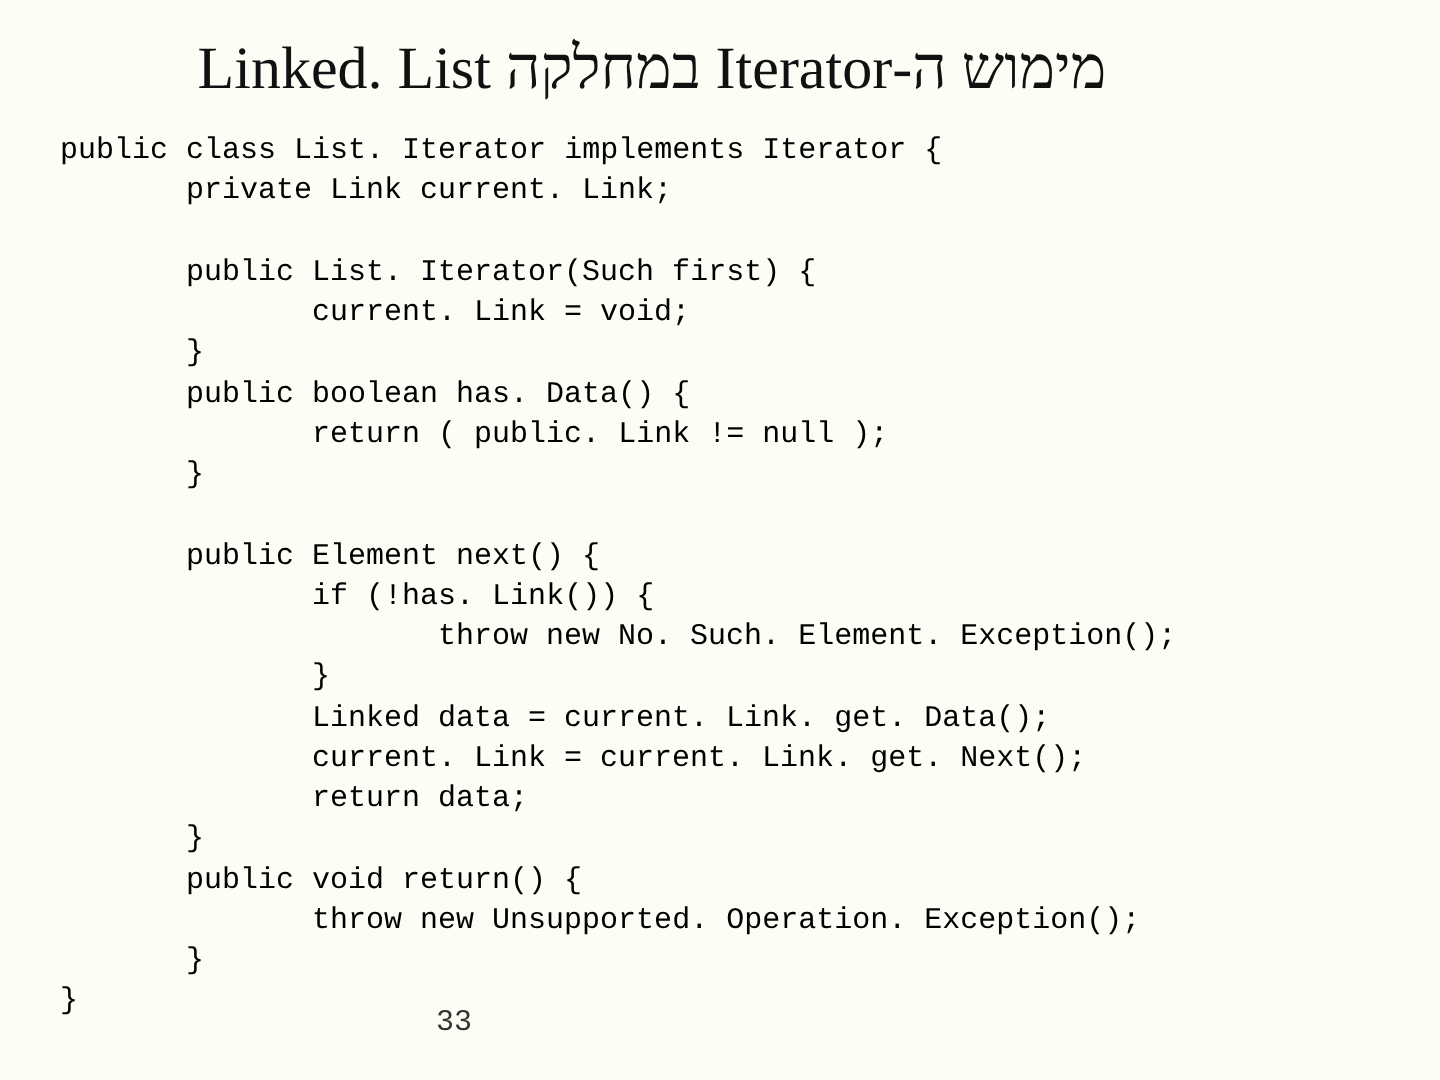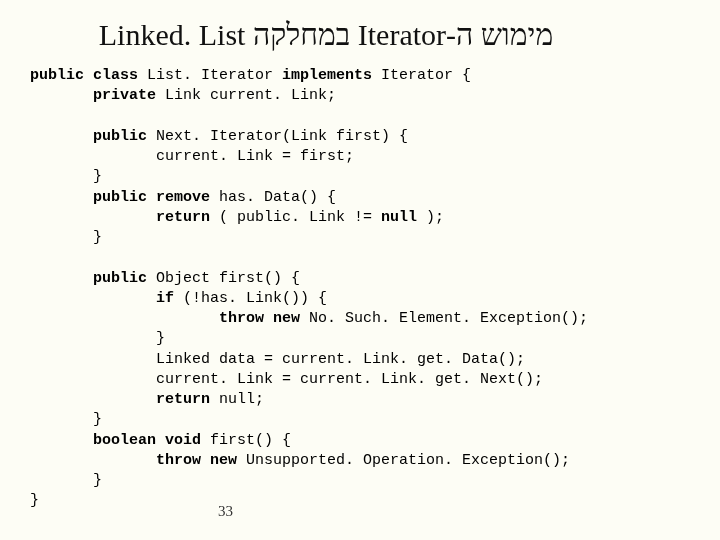--- a/index.html
+++ b/index.html
@@ -27,54 +27,54 @@
     direction: rtl;
   }
   pre.code {
     font-family: "Courier New", Courier, monospace;
     font-size: 15px;
     line-height: 1.35;
     white-space: pre;
     margin: 0;
     color: #000;
   }
-  .kw { font-weight: bold; }
+  .kw { font-weight: normal; }
   .pagenum {
     position: absolute;
     left: 218px;
     bottom: 20px;
-    font-family: Liberation Serif, serif;
+    font-family: Liberation Mono, monospace;
     font-size: 15px;
     color: #333;
   }
 </style>
 </head>
 <body>
 
 <div class="slide">
 
   <h1 class="title">מימוש ה-Iterator במחלקה Linked. List</h1>
 
   <pre class="code"><span><span></span><span class="kw">public class</span><span> List. Iterator </span><span class="kw">implements</span><span> Iterator {</span></span>
 <span><span>       </span><span class="kw">private</span><span> Link current. Link;</span></span>
 <span></span>
-<span><span>       </span><span class="kw">public</span><span> Next. Iterator(Link first) {</span></span>
-<span>              current. Link = first;</span>
+<span><span>       </span><span class="kw">public</span><span> List. Iterator(Such first) {</span></span>
+<span>              current. Link = void;</span>
 <span>       }</span>
-<span><span>       </span><span class="kw">public remove</span><span> has. Data() {</span></span>
+<span><span>       </span><span class="kw">public boolean</span><span> has. Data() {</span></span>
 <span><span>              </span><span class="kw">return</span><span> ( public. Link != </span><span class="kw">null</span><span> );</span></span>
 <span>       }</span>
 <span></span>
-<span><span>       </span><span class="kw">public</span><span> Object first() {</span></span>
+<span><span>       </span><span class="kw">public</span><span> Element next() {</span></span>
 <span><span>              </span><span class="kw">if</span><span> (!has. Link()) {</span></span>
 <span><span>                     </span><span class="kw">throw new</span><span> No. Such. Element. Exception();</span></span>
 <span>              }</span>
 <span>              Linked data = current. Link. get. Data();</span>
 <span>              current. Link = current. Link. get. Next();</span>
-<span><span>              </span><span class="kw">return</span><span> null;</span></span>
+<span><span>              </span><span class="kw">return</span><span> data;</span></span>
 <span>       }</span>
-<span><span>       </span><span class="kw">boolean void</span><span> first() {</span></span>
+<span><span>       </span><span class="kw">public void</span><span> return() {</span></span>
 <span><span>              </span><span class="kw">throw new</span><span> Unsupported. Operation. Exception();</span></span>
 <span>       }</span>
 <span>}</span></pre>
 
   <div class="pagenum">33</div>
 </div>
 
 </body></html>

